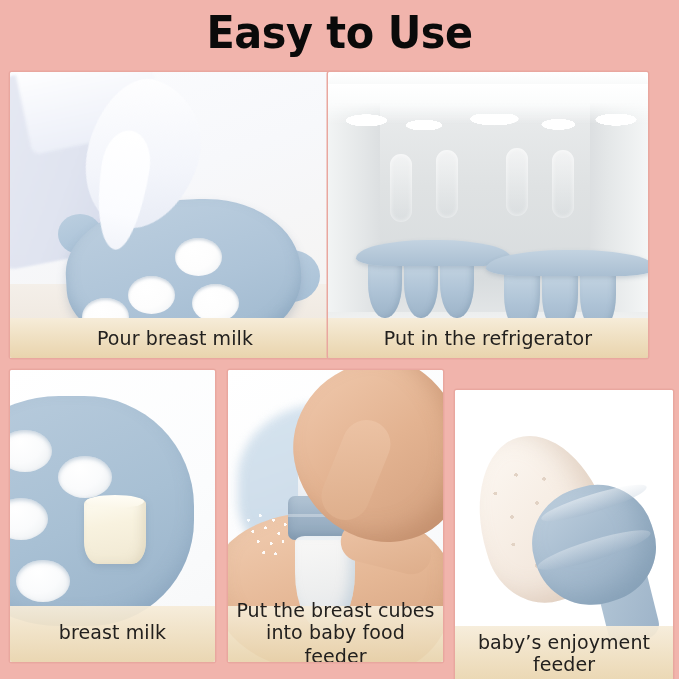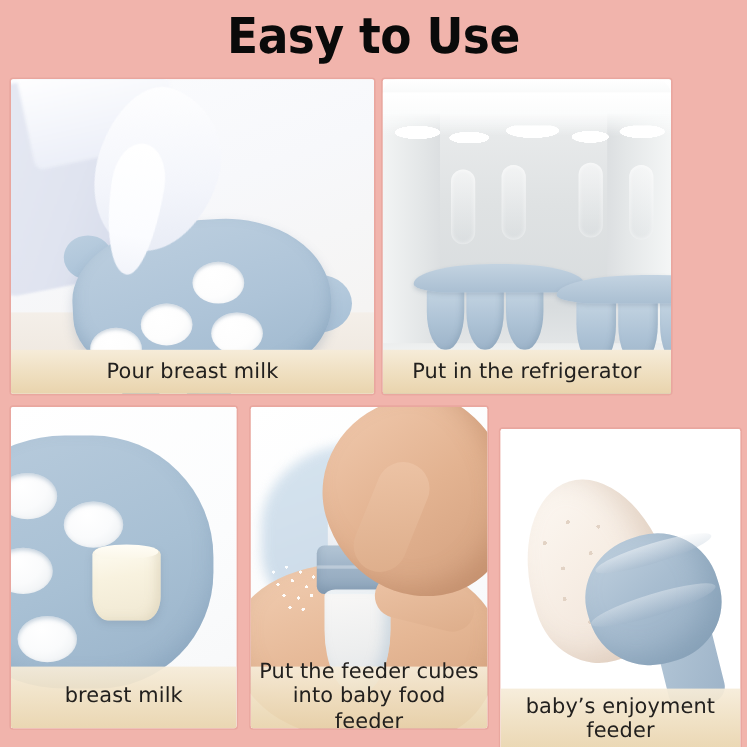--- a/index.html
+++ b/index.html
@@ -48,21 +48,21 @@
     box-sizing:border-box;
   }
   .cap.one{height:40px;padding:0 6px;}
   .cap.two{height:56px;padding:2px 4px 4px;flex-direction:column;
            background:linear-gradient(180deg,rgba(246,236,217,.93) 0%,rgba(240,225,196,.92) 45%,rgba(233,212,173,.93) 100%);}
   .cap.two span{display:block;}
   .cap.two .l2{margin-top:-2px;}
 
   
   #p1{left:10px;  top:72px;  width:330px; height:286px;}
-  #p2{left:348px; top:72px;  width:262px; height:286px;}
+  #p2{left:328px; top:72px;  width:320px; height:286px;}
   #p3{left:10px;  top:370px; width:205px; height:292px;}
   #p4{left:228px; top:370px; width:215px; height:292px;}
   #p5{left:455px; top:370px; width:218px; height:292px;margin-top:20px;}
 
   
   .p1bg{position:absolute;inset:0;
     background:linear-gradient(160deg,#fbfcfe 0%,#f7f8fb 40%,#f4f2ef 100%);}
   .p1-table{position:absolute;left:0;bottom:0;width:100%;height:74px;
     background:linear-gradient(180deg,#f4efe9 0%,#ece4da 100%);}
   .p1-jug{position:absolute;left:-30px;top:-6px;width:185px;height:190px;
@@ -336,21 +336,21 @@
       <div class="p4-handle"></div>
       <div class="p4-collar"></div>
       <div class="p4-nipple"></div>
     </div>
     <div class="p4-dots"></div>
     <div class="p4-finger" style="left:112px;top:158px;width:92px;height:40px;transform:rotate(14deg);"></div>
     <div class="p4-hand-top"></div>
     <div class="p4-finger" style="left:104px;top:48px;width:48px;height:104px;transform:rotate(22deg);"></div>
   </div>
   <div class="cap two">
-    <span class="l1">Put the feeder cubes</span>
+    <span class="l1">Put the breast cubes</span>
     <span class="l2">into baby food feeder</span>
   </div>
 </div>
 
 <div class="panel" id="p5">
   <div class="photo p5">
     <div class="p5bg"></div>
     <div class="p5-stem"></div>
     <div class="p5-nip"></div>
     <div class="p5-nipdots"></div>

